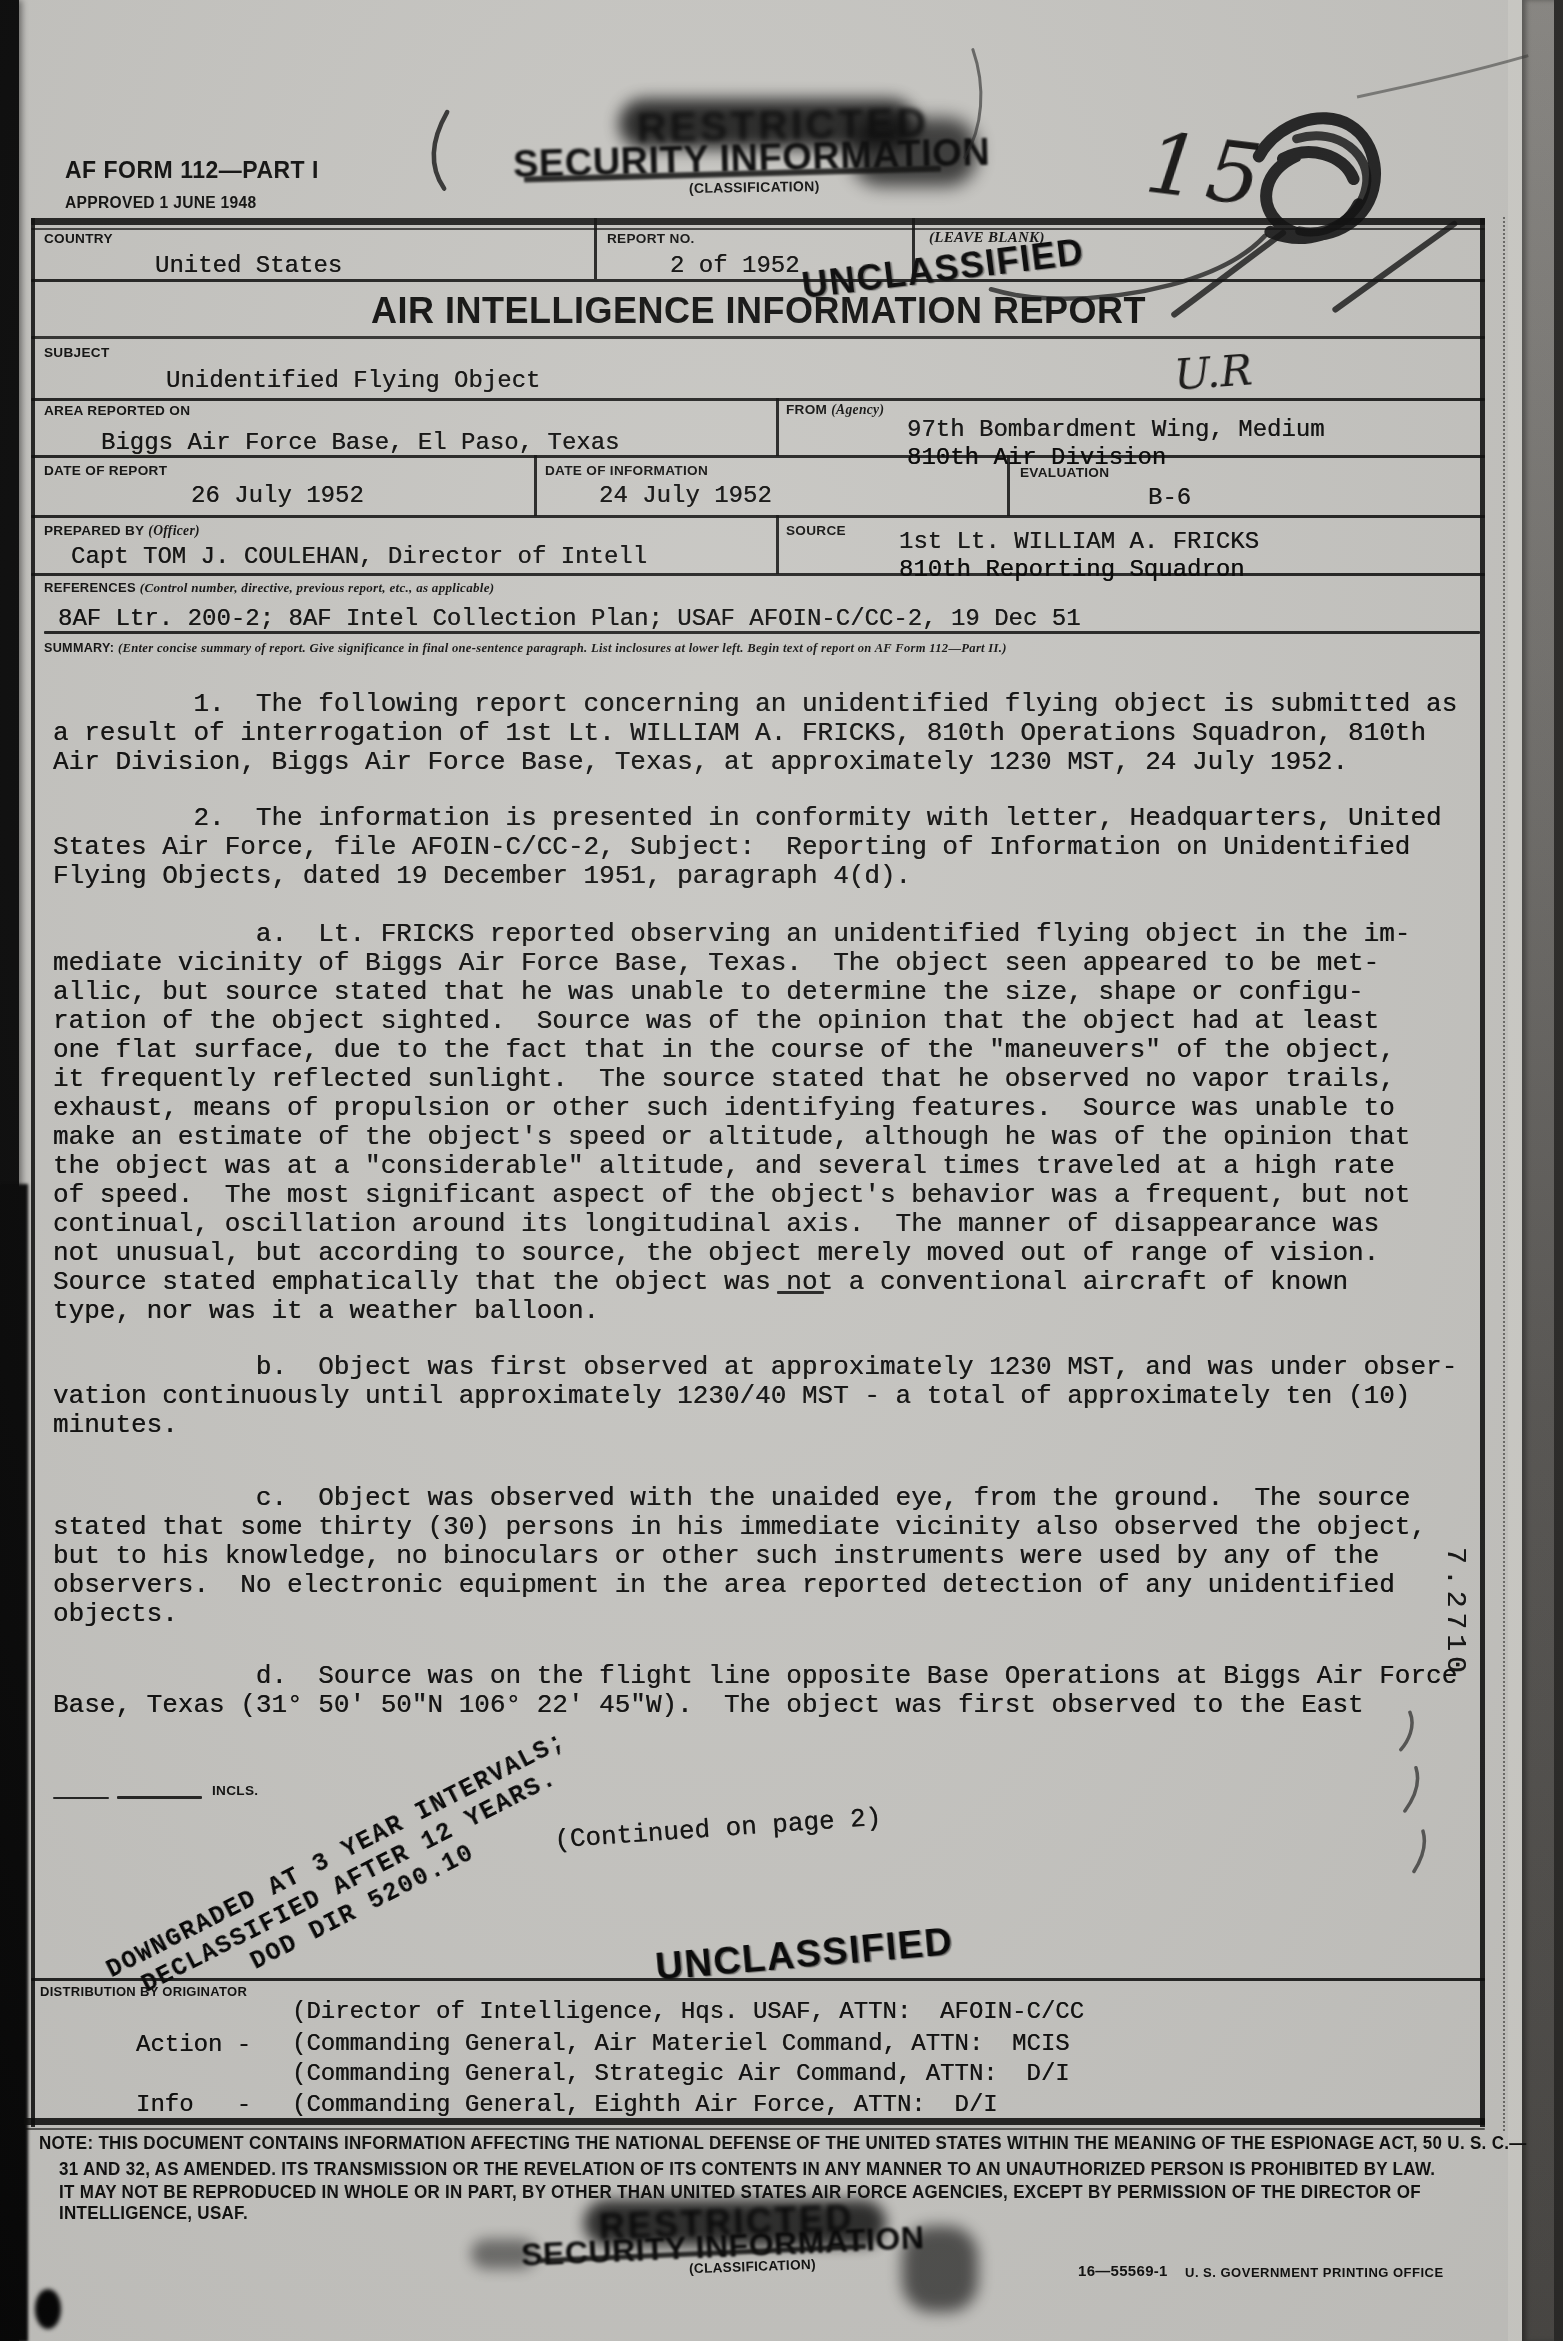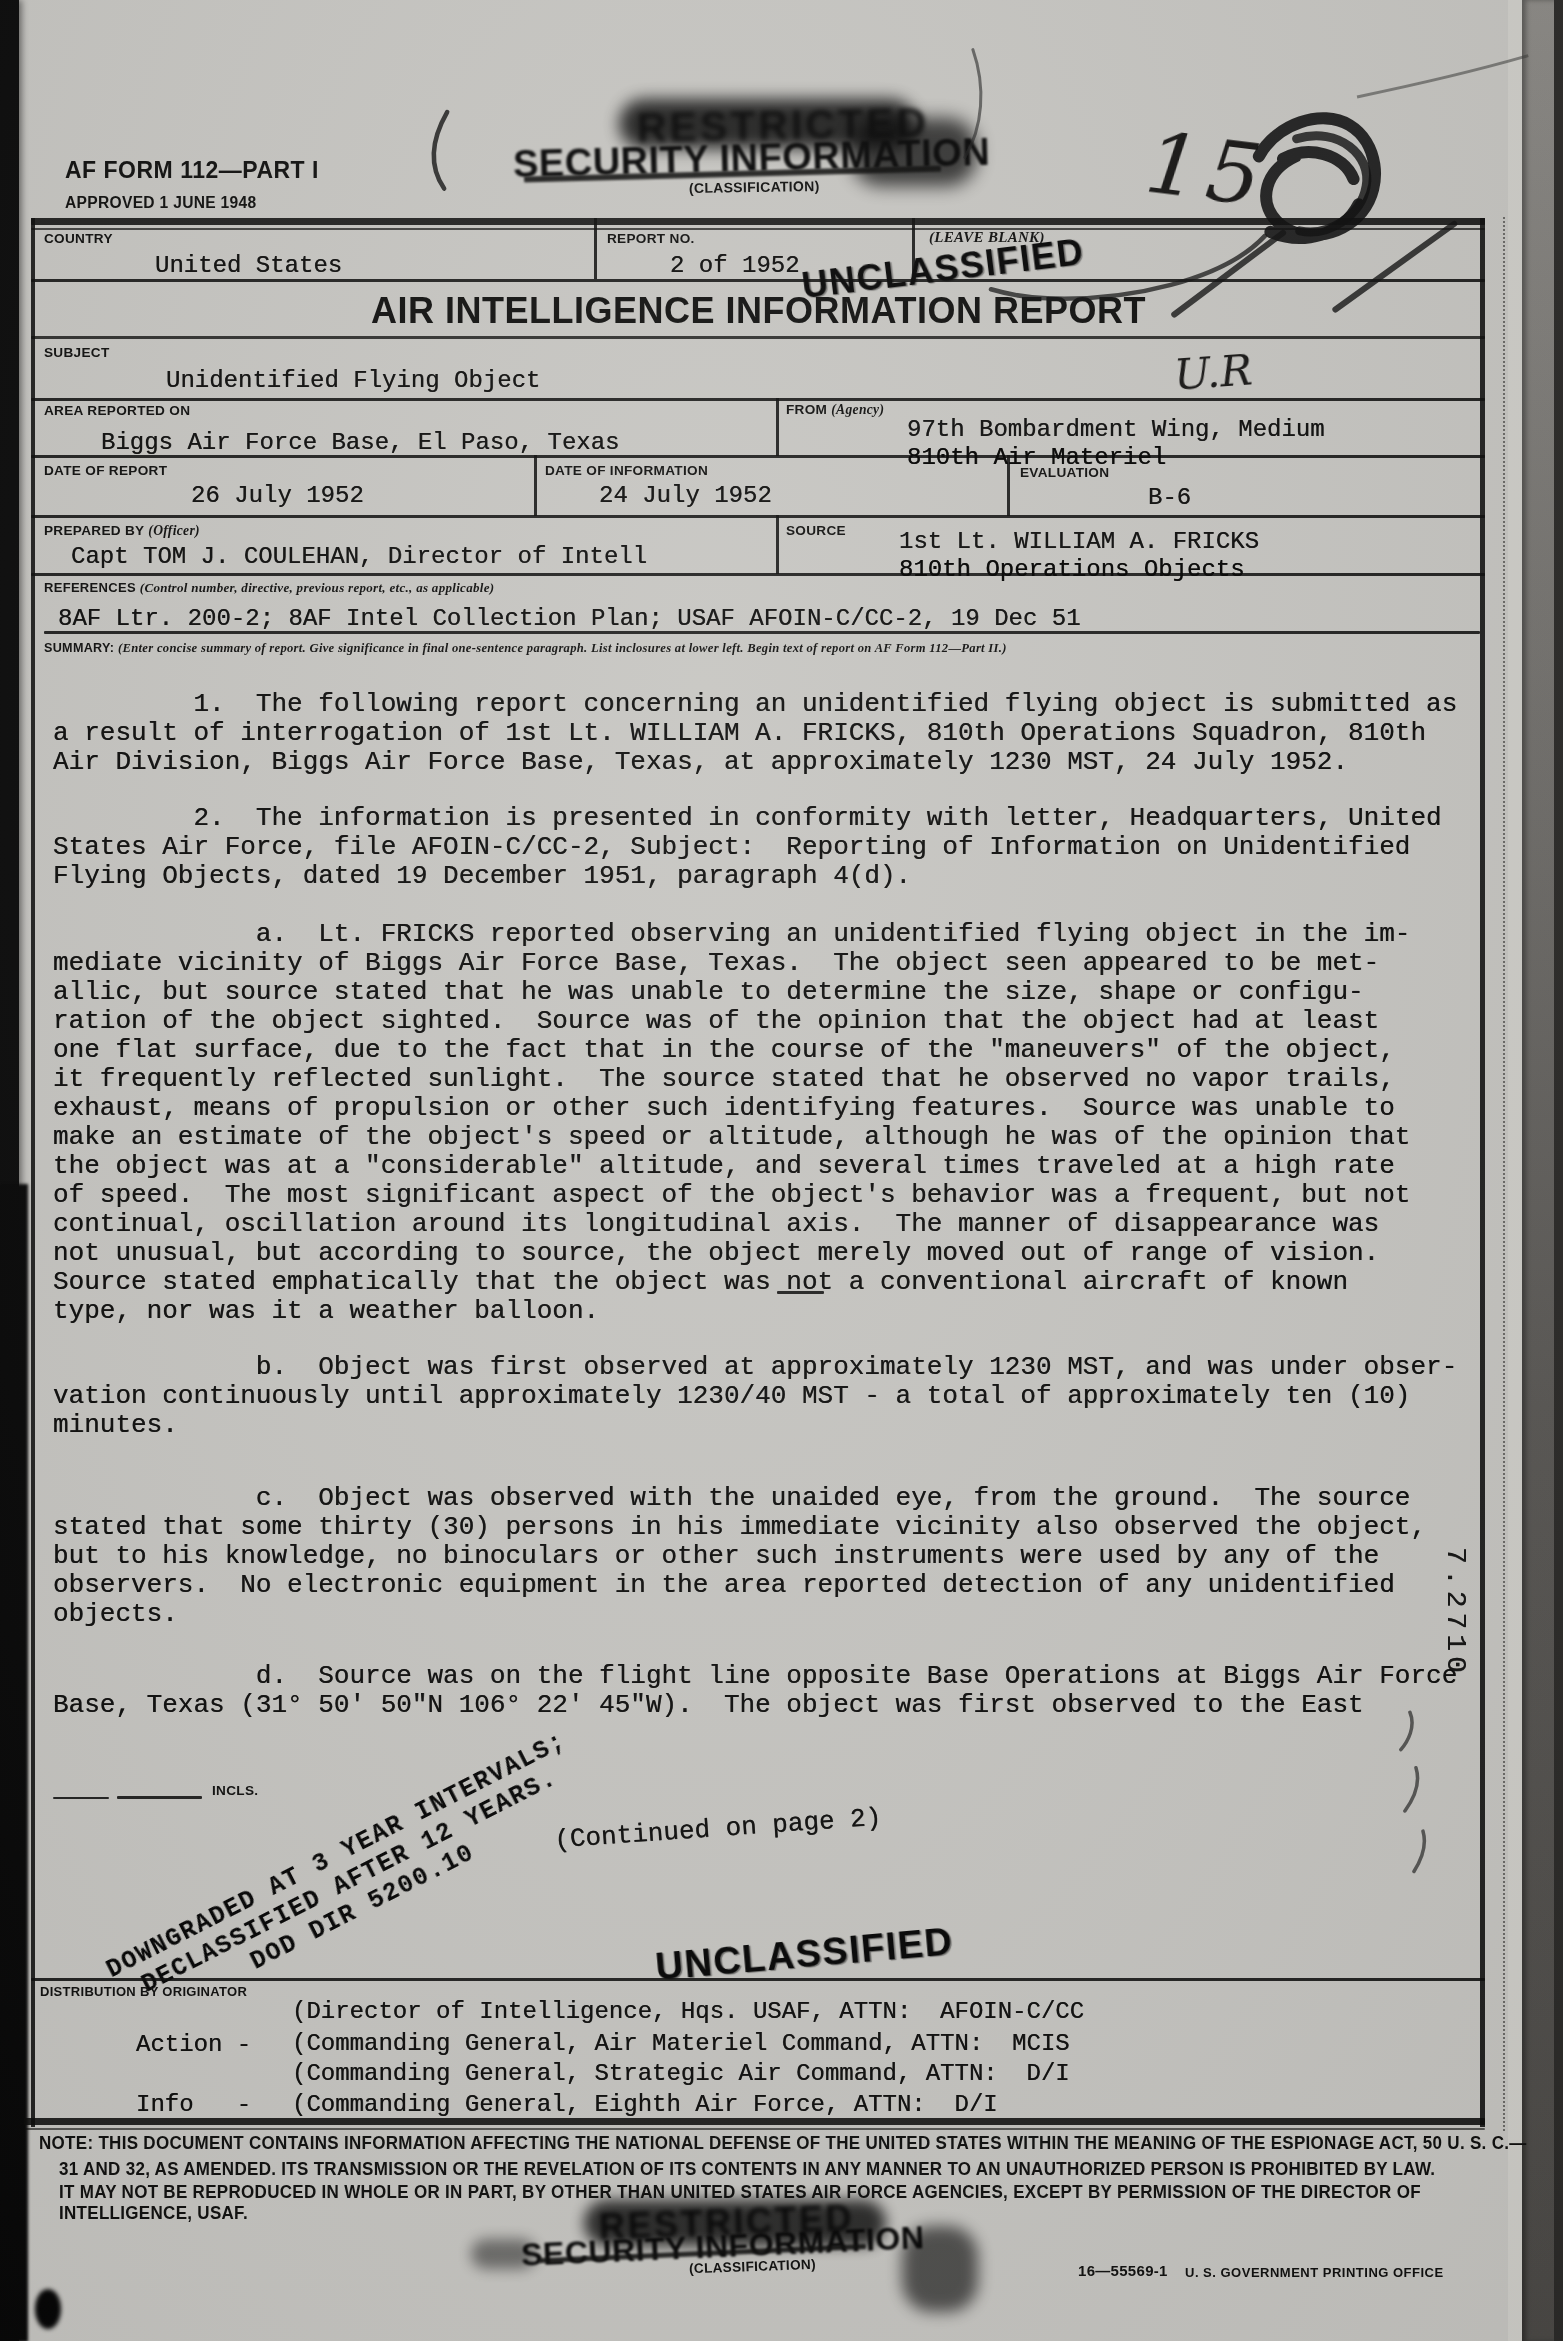--- a/index.html
+++ b/index.html
@@ -72,34 +72,34 @@
   <div class="lbl" style="left:34px;top:290px;width:1449px;text-align:center;font-size:36px;letter-spacing:0.5px;transform:scaleY(1.04);">AIR INTELLIGENCE INFORMATION REPORT</div>
 
   <div class="lbl" style="left:44px;top:345px;font-size:13.6px;">SUBJECT</div>
   <div class="tw" style="left:166px;top:367px;font-size:24px;">Unidentified Flying Object</div>
   <div class="hand" style="left:1174px;top:347px;font-size:43px;transform:rotate(-4deg);filter:blur(0.2px);">U.R</div>
 
   <div class="lbl" style="left:44px;top:403px;font-size:13.6px;">AREA REPORTED ON</div>
   <div class="tw" style="left:101px;top:429px;font-size:24px;">Biggs Air Force Base, El Paso, Texas</div>
   <div class="lbl" style="left:786px;top:402px;font-size:13.6px;"><span>FROM</span> <span class="paren">(Agency)</span></div>
   <div class="tw" style="left:907px;top:416px;font-size:24px;">97th Bombardment Wing, Medium</div>
-  <div class="tw" style="left:907px;top:444px;font-size:24px;z-index:3;">810th Air Materiel</div>
+  <div class="tw" style="left:907px;top:444px;font-size:24px;z-index:3;">810th Air Division</div>
 
   <div class="lbl" style="left:44px;top:463px;font-size:13.6px;">DATE OF REPORT</div>
   <div class="tw" style="left:191px;top:482px;font-size:24px;">26 July 1952</div>
   <div class="lbl" style="left:545px;top:463px;font-size:13.6px;">DATE OF INFORMATION</div>
   <div class="tw" style="left:599px;top:482px;font-size:24px;">24 July 1952</div>
   <div class="lbl" style="left:1020px;top:465px;font-size:13.6px;">EVALUATION</div>
   <div class="tw" style="left:1148px;top:484px;font-size:24px;">B-6</div>
 
   <div class="lbl" style="left:44px;top:523px;font-size:13.6px;"><span>PREPARED BY</span> <span class="paren">(Officer)</span></div>
   <div class="tw" style="left:71px;top:543px;font-size:24px;">Capt TOM J. COULEHAN, Director of Intell</div>
   <div class="lbl" style="left:786px;top:523px;font-size:13.6px;">SOURCE</div>
   <div class="tw" style="left:899px;top:528px;font-size:24px;">1st Lt. WILLIAM A. FRICKS</div>
-  <div class="tw" style="left:899px;top:556px;font-size:24px;z-index:3;">810th Operations Objects</div>
+  <div class="tw" style="left:899px;top:556px;font-size:24px;z-index:3;">810th Reporting Squadron</div>
 
   <div class="lbl" style="left:44px;top:580px;font-size:13px;"><span>REFERENCES</span> <span class="paren">(Control number, directive, previous report, etc., as applicable)</span></div>
   <div class="tw" style="left:58px;top:605px;font-size:24px;">8AF Ltr. 200-2; 8AF Intel Collection Plan; USAF AFOIN-C/CC-2, 19 Dec 51</div>
 
   <div class="lbl" style="left:44px;top:641px;font-size:12.6px;"><span>SUMMARY:</span>  <span class="paren">(Enter concise summary of report.  Give significance in final one-sentence paragraph.  List inclosures at lower left.  Begin text of report on AF Form 112—Part II.)</span></div>
 
   <div class="tw" style="left:53px;top:690px;font-size:26px;line-height:29px;">         1.  The following report concerning an unidentified flying object is submitted as
 a result of interrogation of 1st Lt. WILLIAM A. FRICKS, 810th Operations Squadron, 810th
 Air Division, Biggs Air Force Base, Texas, at approximately 1230 MST, 24 July 1952.</div>
   <div class="tw" style="left:53px;top:804px;font-size:26px;line-height:29px;">         2.  The information is presented in conformity with letter, Headquarters, United

